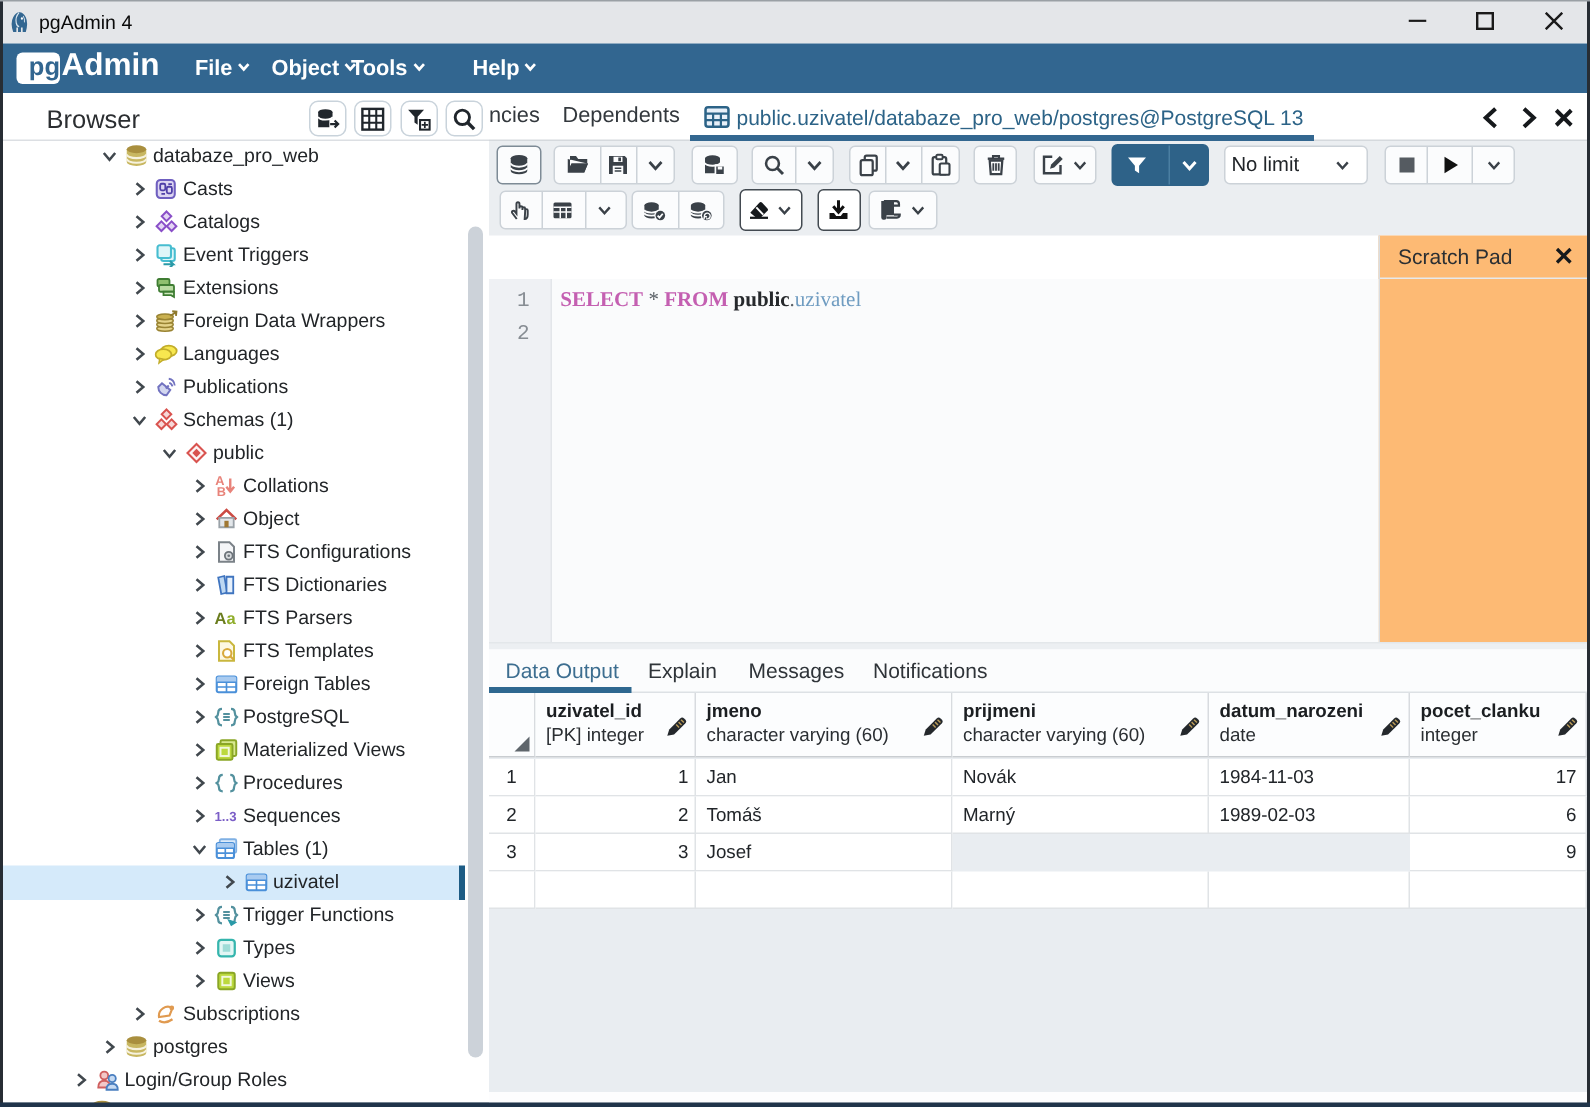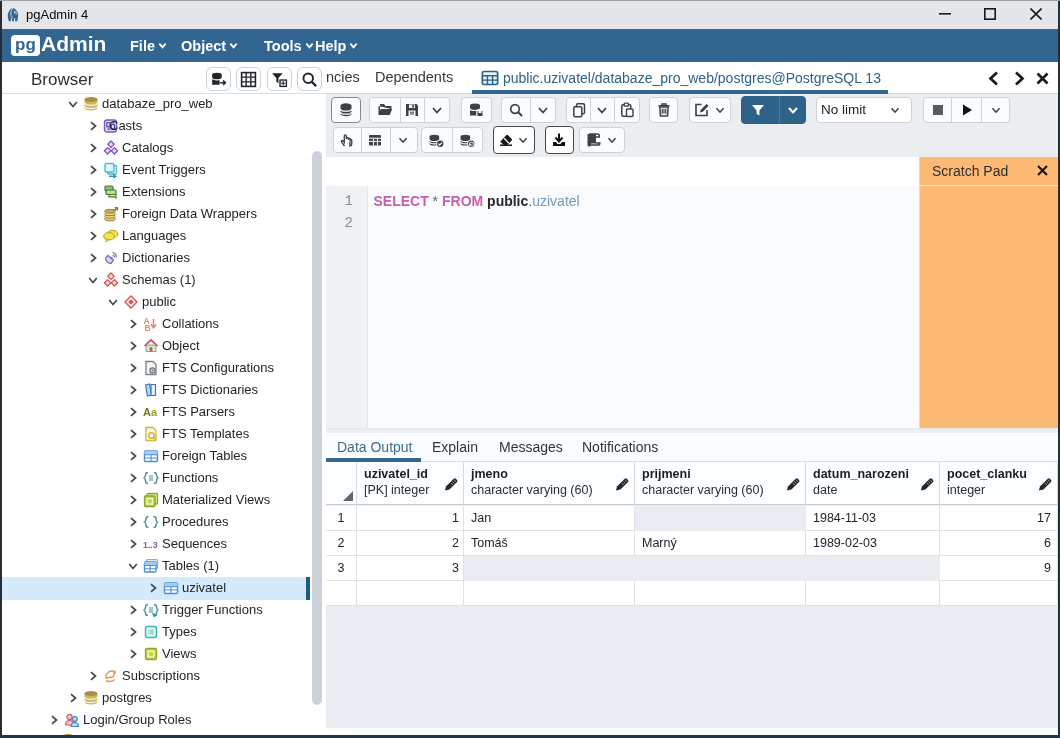--- a/index.html
+++ b/index.html
@@ -5,21 +5,21 @@
   * { margin:0; padding:0; box-sizing:border-box; }
   html,body { width:1060px; height:738px; overflow:hidden; font-family:"Liberation Sans", sans-serif; }
   #win { position:absolute; left:0; top:0; width:1060px; height:738px; background:#fff;
          border-left:2px solid #26455e; border-right:2px solid #26455e; border-bottom:3px solid #26455e; border-top:1px solid #a9adb2;}
   .abs { position:absolute; }
   
   #titlebar { left:0; top:0; width:1058px; height:29px; background:#e4e6e9; }
   #titletext { left:26px; top:7px; font-size:13px; color:#0a0a0a; }
   
   #menubar { left:0; top:29px; width:1058px; height:33px; background:#326690; }
-  #pgbox { left:11px; top:35px; width:29px; height:21px; background:#fff; border-radius:4px; color:#326690; font-weight:bold; font-size:17px; text-align:center; line-height:20px;}
+  #pgbox { left:11px; top:35px; width:29px; height:21px; background:#fff; border-radius:4px; color:#326690; font-weight:bold; font-size:17px; text-align:right; line-height:20px;}
   #pgadmin { left:41px; top:32px; color:#fff; font-weight:bold; font-size:21px; letter-spacing:0px;}
   .menuitem { top:38px; color:#fff; font-weight:bold; font-size:14.5px; }
   .mcaret { display:inline-block; margin-left:3px; width:9px; height:9px; position:relative; top:-1px;}
   
   #lpanel { left:0; top:62px; width:326px; height:673px; background:#fff; }
   #lheader { left:0; top:0px; width:326px; height:32px; background:#fff; border-bottom:1px solid #dcdfe3; }
   #browsertxt { left:31px; top:8px; font-size:17px; color:#2b2e31; }
   .hbtn { top:5px; width:25px; height:24px; border:1px solid #c9d3db; border-radius:6px; background:#fff; }
   
   .trow { position:absolute; height:22px; left:0; width:310px; font-size:13px; color:#222528; }
@@ -27,39 +27,39 @@
   .caret { position:absolute; top:6px; width:10px; height:10px; }
   .ticon { position:absolute; top:3px; width:16px; height:16px; }
   #selrow { position:absolute; left:0; width:306px; height:23px; background:#d5eafa; }
   #selbar { position:absolute; left:306px; width:4px; height:23px; background:#1d5c85; }
   #treescroll { position:absolute; left:312px; top:89px; width:10px; height:554px; background:#ccd2d9; border-radius:5px;}
   
   #rpanel { left:326px; top:62px; width:732px; height:673px; background:#fff; }
   
   #tabbar { left:0; top:0; width:732px; height:32px; background:#fff; border-bottom:1px solid #d5d9dd; }
   .mtab { top:7px; font-size:14.5px; color:#33383d; }
-  #activetab { position:absolute; left:146px; top:0; width:416px; height:32px; border-bottom:4px solid #336790; }
+  #activetab { position:absolute; left:134px; top:0; width:416px; height:32px; border-bottom:4px solid #336790; }
   #activetab .txt { position:absolute; left:31px; top:8px; font-size:14px; color:#2c6387; white-space:nowrap;}
   
   #toolbar { left:0; top:32px; width:732px; height:63px; background:#ebeef1; }
   .tbtn { position:absolute; background:#fbfcfd; border:1px solid #ccd2d8; border-radius:4px; height:26px; }
   .tbseg { position:absolute; top:0; bottom:0; border-left:1px solid #ccd2d8; }
   .ticn  { position:absolute; }
   
   #qtabs { left:0; top:95px; width:593px; height:29px; background:#fbfcfd; border-bottom:1px solid #dde1e5;}
   #qtab1 { position:absolute; left:0px; top:0; width:97px; height:29px; border-bottom:4px solid #2f6890; color:#3d6e90; font-size:14px; }
   #qtab1 span, #qtab2 span { position:absolute; top:6px; }
   #qtab2 { position:absolute; left:97px; top:0; width:110px; height:29px; color:#2f3439; font-size:14px; }
   #scratch { left:593px; top:95px; width:153px; height:272px; background:#fdba74; border-left:1px solid #d9dde1; }
   #scratchhdr { position:absolute; left:12px; top:6px; font-size:14px; color:#2b2f33; }
   
   #editor { left:0; top:124px; width:593px; height:243px; background:#fafbfc; }
   #gutter { position:absolute; left:0; top:0; width:42px; height:243px; background:#eff1f4; border-right:1px solid #e3e6ea;}
   .lnum { position:absolute; font-family:"Liberation Mono", monospace; font-size:14px; color:#878d93; width:22px; text-align:right;}
-  .codeline { position:absolute; left:47.5px; font-family:Liberation Sans, sans-serif; font-size:14px; white-space:pre; color:#596067;}
+  .codeline { position:absolute; left:47.5px; font-family:Liberation Serif, serif; font-size:14px; white-space:pre; color:#596067;}
   .kw { color:#c45fb1; font-weight:bold; }
   .op { color:#5a6066; }
   .tbl { color:#6f9cc1; }
   .pub { color:#26292c; font-weight:bold; }
   
   #split { left:0; top:366px; width:732px; height:5px; background:#eceff2; border-top:1px solid #e3e7ea;}
   
   #dtabs { left:0; top:371px; width:732px; height:29px; background:#fbfcfd; border-bottom:1px solid #dde1e5;}
   #dtab1 { position:absolute; left:0; top:0; width:95px; height:29px; border-bottom:4px solid #2f6890; color:#3d6e90; font-size:14px;}
   .dtab { position:absolute; top:6px; font-size:14px; color:#2f3439; }
@@ -96,21 +96,21 @@
 
 <div class="abs" id="menubar"></div>
 <div class="abs" id="pgbox">pg</div>
 <div class="abs" id="pgadmin">Admin</div>
 <div class="abs menuitem" style="left:130px">File<svg class="mcaret" width="10" height="9" viewBox="0 0 10 9">
       <path d="M1.5 2.5 L5 6.5 L8.5 2.5" stroke="#fff" stroke-width="2" fill="none"></path>
     </svg></div>
 <div class="abs menuitem" style="left:181px">Object<svg class="mcaret" width="10" height="9" viewBox="0 0 10 9">
       <path d="M1.5 2.5 L5 6.5 L8.5 2.5" stroke="#fff" stroke-width="2" fill="none"></path>
     </svg></div>
-<div class="abs menuitem" style="left:264px">Tools<svg class="mcaret" width="10" height="9" viewBox="0 0 10 9">
+<div class="abs menuitem" style="left:234px">Tools<svg class="mcaret" width="10" height="9" viewBox="0 0 10 9">
       <path d="M1.5 2.5 L5 6.5 L8.5 2.5" stroke="#fff" stroke-width="2" fill="none"></path>
     </svg></div>
 <div class="abs menuitem" style="left:315px">Help<svg class="mcaret" width="10" height="9" viewBox="0 0 10 9">
       <path d="M1.5 2.5 L5 6.5 L8.5 2.5" stroke="#fff" stroke-width="2" fill="none"></path>
     </svg></div>
 
 <div class="abs" id="lpanel">
   <div class="abs" id="lheader"></div>
   <div class="abs" id="browsertxt">Browser</div>
   <div class="abs hbtn" style="left:206px">
@@ -167,21 +167,21 @@
           </svg>
         </span>
         <span style="left:103px;position:absolute;top:0">
           <svg class="ticon" viewBox="0 0 16 16">
             <rect x="1.5" y="2" width="12" height="12" rx="2.5" fill="#ddd6f2" stroke="#6f5fc0" stroke-width="1.4"></rect>
             <rect x="3.8" y="4.5" width="3.4" height="4.4" rx="1" fill="none" stroke="#4f3fa8" stroke-width="1.2"></rect>
             <rect x="8.2" y="6.5" width="3.4" height="4.4" rx="1" fill="none" stroke="#4f3fa8" stroke-width="1.2"></rect>
             <path d="M9.2 4.8 h2.4 M4.6 11.2 h2.4" stroke="#4f3fa8" stroke-width="1.2"></path>
           </svg>
         </span>
-        <span class="lbl" style="left:109px">Casts</span>
+        <span class="lbl" style="left:122px">Casts</span>
       </div>
 <div class="trow" style="top:75px">
         <span style="left:88px;position:absolute;top:0">
           <svg class="caret" viewBox="0 0 10 10">
             <path d="M3 1.2 L7.5 5 L3 8.8" fill="none" stroke="#41484e" stroke-width="1.7"></path>
           </svg>
         </span>
         <span style="left:103px;position:absolute;top:0">
           <svg class="ticon" viewBox="0 0 16 16">
             <path d="M8 1 L11.2 4.2 L8 7.4 L4.8 4.2 Z" fill="#e4d6f4" stroke="#8a4fc8" stroke-width="1.3"></path>
@@ -259,21 +259,21 @@
             <path d="M3 1.2 L7.5 5 L3 8.8" fill="none" stroke="#41484e" stroke-width="1.7"></path>
           </svg>
         </span>
         <span style="left:103px;position:absolute;top:0">
           <svg class="ticon" viewBox="0 0 16 16">
             <path d="M2.5 8 a5.5 5.5 0 0 0 5.5 5.5 L10.5 10 L5 5.5 z" fill="#d3d7f0" stroke="#7273c0" stroke-width="1.3"></path>
             <path d="M9.5 2.5 q3.5 0.5 4 4.5 M9.8 5.2 q1.8 0.4 2.1 2.4" fill="none" stroke="#7273c0" stroke-width="1.2"></path>
             <path d="M7.5 9 l2 -2" stroke="#7273c0" stroke-width="1.3"></path>
           </svg>
         </span>
-        <span class="lbl" style="left:122px">Dictionaries</span>
+        <span class="lbl" style="left:122px">Publications</span>
       </div>
 <div class="trow" style="top:207px">
         <span style="left:88px;position:absolute;top:0">
           <svg class="caret" viewBox="0 0 10 10">
             <path d="M1.2 3 L5 7.5 L8.8 3" fill="none" stroke="#41484e" stroke-width="1.7"></path>
           </svg>
         </span>
         <span style="left:103px;position:absolute;top:0">
           <svg class="ticon" viewBox="0 0 16 16">
             <path d="M8 1 L11.2 4.2 L8 7.4 L4.8 4.2 Z" fill="#f6d7d7" stroke="#d9534f" stroke-width="1.3"></path>
@@ -406,21 +406,21 @@
             <path d="M3 1.2 L7.5 5 L3 8.8" fill="none" stroke="#41484e" stroke-width="1.7"></path>
           </svg>
         </span>
         <span style="left:143px;position:absolute;top:0">
           <svg class="ticon" viewBox="0 0 16 16">
             <path d="M5 2.5 q-2.5 0 -2.5 2.5 q0 2 -1.5 3 q1.5 1 1.5 3 q0 2.5 2.5 2.5" fill="none" stroke="#53919e" stroke-width="1.5"></path>
             <path d="M11 2.5 q2.5 0 2.5 2.5 q0 2 1.5 3 q-1.5 1 -1.5 3 q0 2.5 -2.5 2.5" fill="none" stroke="#53919e" stroke-width="1.5"></path>
             <path d="M5.8 6 h4.4 M5.8 8 h4.4 M5.8 10 h4.4" stroke="#53919e" stroke-width="1.2"></path>
           </svg>
         </span>
-        <span class="lbl" style="left:162px">Functions</span>
+        <span class="lbl" style="left:162px">PostgreSQL</span>
       </div>
 <div class="trow" style="top:427px">
         <span style="left:128px;position:absolute;top:0">
           <svg class="caret" viewBox="0 0 10 10">
             <path d="M3 1.2 L7.5 5 L3 8.8" fill="none" stroke="#41484e" stroke-width="1.7"></path>
           </svg>
         </span>
         <span style="left:143px;position:absolute;top:0">
           <svg class="ticon" viewBox="0 0 16 16">
             <rect x="4" y="1.5" width="10.5" height="10.5" rx="1" fill="#d7e88f" stroke="#8aa626" stroke-width="1.3"></rect>
@@ -826,30 +826,32 @@
         <div class="hname">pocet_clanku</div>
         <div class="htype">integer</div>
         <svg class="pencil" style="left:98px" viewBox="0 0 13 13">
           <path d="M0.8 12.6 l1.2 -4 L8.8 1.8 a1.7 1.7 0 0 1 2.4 0 l0.7 0.7 a1.7 1.7 0 0 1 0 2.4 L5 11.7 z" fill="#24282c"></path>
           <path d="M9.3 2.6 l1.8 1.8 M7.8 4.1 l1.8 1.8 M6.3 5.6 l1.8 1.8" stroke="#b99a58" stroke-width="0.9"></path>
         </svg>
       </div>
 <div class="rcell" style="left:0;top:44px;width:31px;height:25px;text-align:center;line-height:25px">1</div>
 <div class="rcell num" style="left:31px;top:44px;width:107px;height:25px;line-height:25px;padding-right:4px">1</div>
 <div class="rcell" style="left:138px;top:44px;width:171px;height:25px;line-height:25px;padding-left:7px">Jan</div>
+<div class="rcell" style="left:309px;top:44px;width:171px;height:25px;line-height:25px;padding-left:7px">Novák</div>
 <div class="rcell" style="left:480px;top:44px;width:134px;height:25px;line-height:25px;padding-left:7px">1984-11-03</div>
 <div class="rcell num" style="left:614px;top:44px;width:118px;height:25px;line-height:25px;padding-right:6px">17</div>
 <div class="rcell" style="left:0;top:69px;width:31px;height:25px;text-align:center;line-height:25px">2</div>
 <div class="rcell num" style="left:31px;top:69px;width:107px;height:25px;line-height:25px;padding-right:4px">2</div>
 <div class="rcell" style="left:138px;top:69px;width:171px;height:25px;line-height:25px;padding-left:7px">Tomáš</div>
 <div class="rcell" style="left:309px;top:69px;width:171px;height:25px;line-height:25px;padding-left:7px">Marný</div>
 <div class="rcell" style="left:480px;top:69px;width:134px;height:25px;line-height:25px;padding-left:7px">1989-02-03</div>
 <div class="rcell num" style="left:614px;top:69px;width:118px;height:25px;line-height:25px;padding-right:6px">6</div>
 <div class="rcell" style="left:0;top:94px;width:31px;height:25px;text-align:center;line-height:25px">3</div>
 <div class="rcell num" style="left:31px;top:94px;width:107px;height:25px;line-height:25px;padding-right:4px">3</div>
+<div class="rcell" style="left:138px;top:94px;width:171px;height:25px;line-height:25px;padding-left:7px">Josef</div>
 <div class="rcell num" style="left:614px;top:94px;width:118px;height:25px;line-height:25px;padding-right:6px">9</div>
 <div class="rcell" style="left:0;top:119px;width:31px;height:25px;text-align:center;line-height:25px"></div>
 <div class="rcell num" style="left:31px;top:119px;width:107px;height:25px;line-height:25px;padding-right:6px"></div>
 <div class="rcell" style="left:138px;top:119px;width:171px;height:25px;line-height:25px;padding-left:7px"></div>
 <div class="rcell" style="left:309px;top:119px;width:171px;height:25px;line-height:25px;padding-left:7px"></div>
 <div class="rcell" style="left:480px;top:119px;width:134px;height:25px;line-height:25px;padding-left:7px"></div>
 <div class="rcell num" style="left:614px;top:119px;width:118px;height:25px;line-height:25px;padding-right:6px"></div>
 <div style="position:absolute;left:0px;top:266px;width:732px;height:7px;background:#fdfdfe"></div>
 </div>
 </div>

